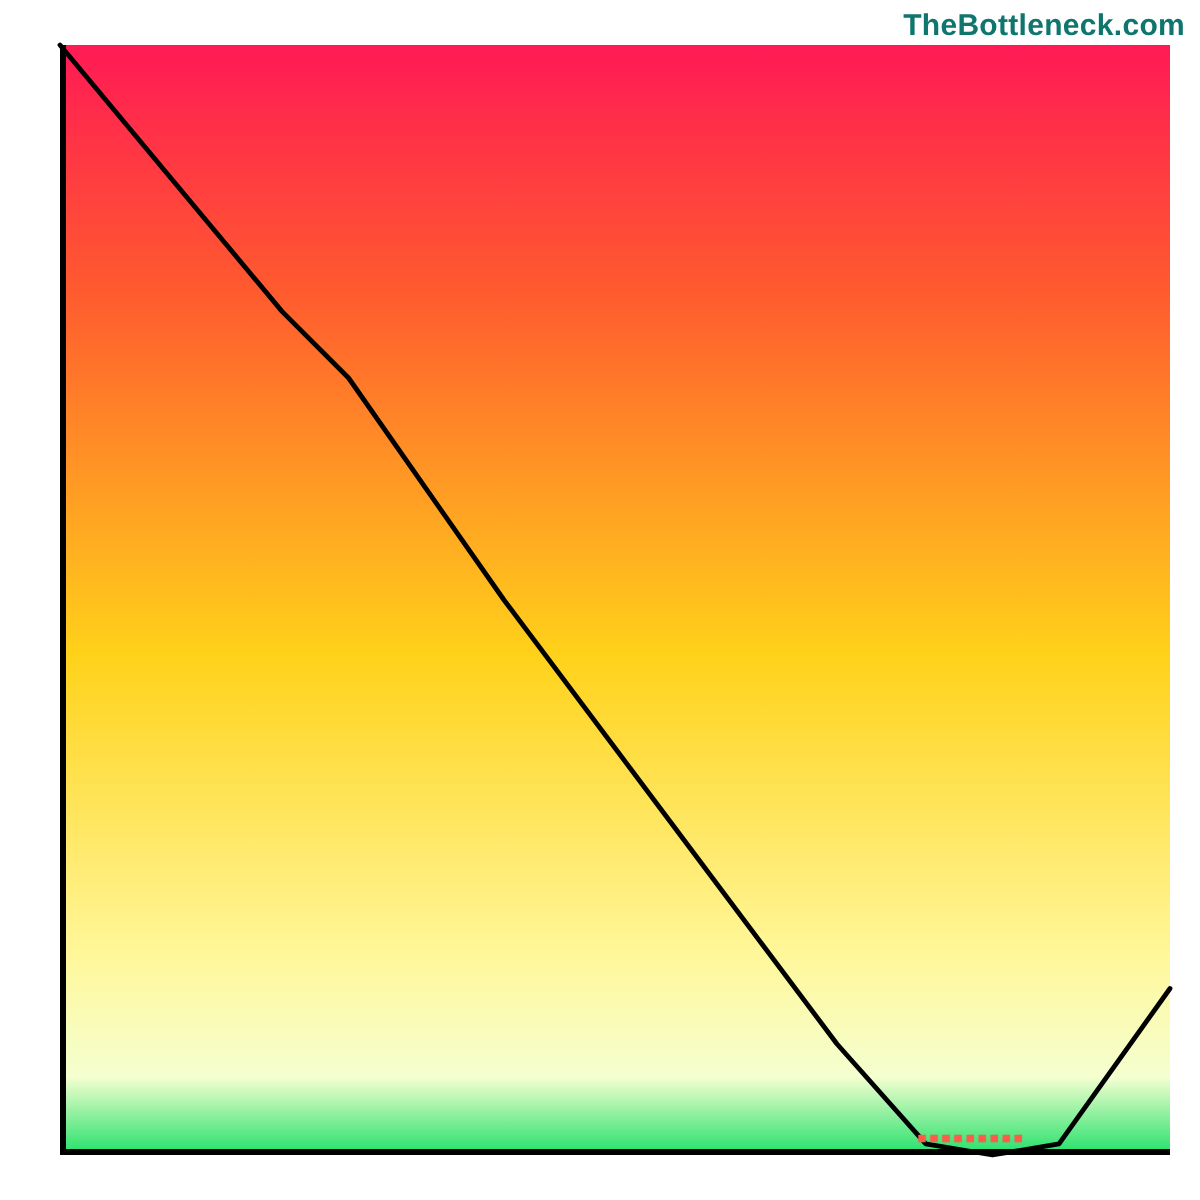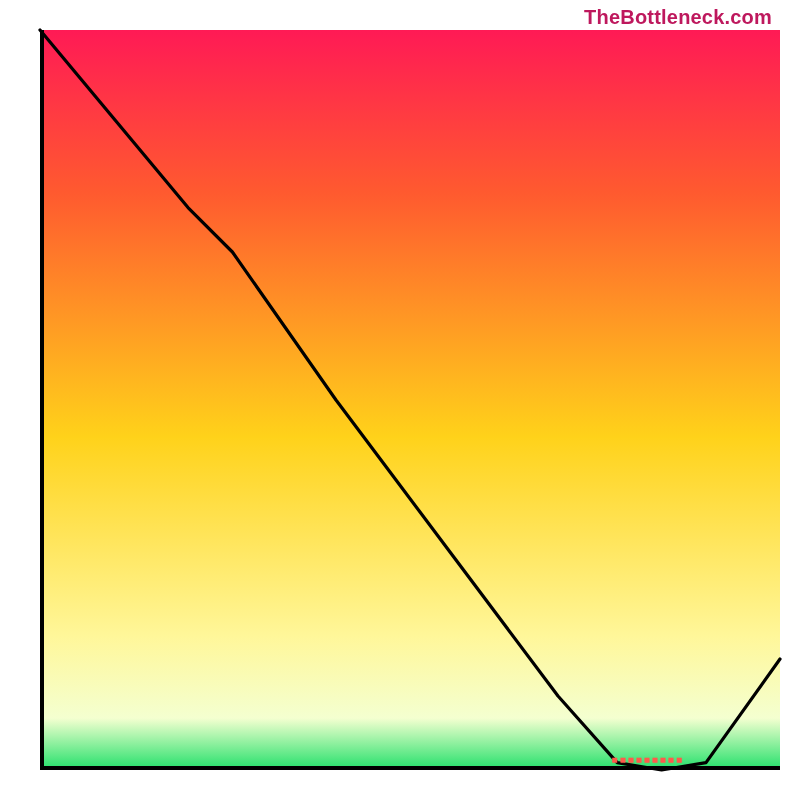--- a/index.html
+++ b/index.html
@@ -13,24 +13,24 @@
   }
   .frame {
     position: relative;
     width: 800px;
     height: 800px;
     box-sizing: border-box;
   }
   .watermark {
     position: absolute;
     top: 6px;
-    right: 28px;
+    right: 10px;
     font-size: 20px;
     font-weight: 600;
-    color: #be185d;
+    color: #0f766e;
     letter-spacing: 0.2px;
     user-select: none;
   }
   .plot-area {
     position: absolute;
     left: 40px;
     top: 30px;
     width: 740px;   
     height: 740px;  
   }

